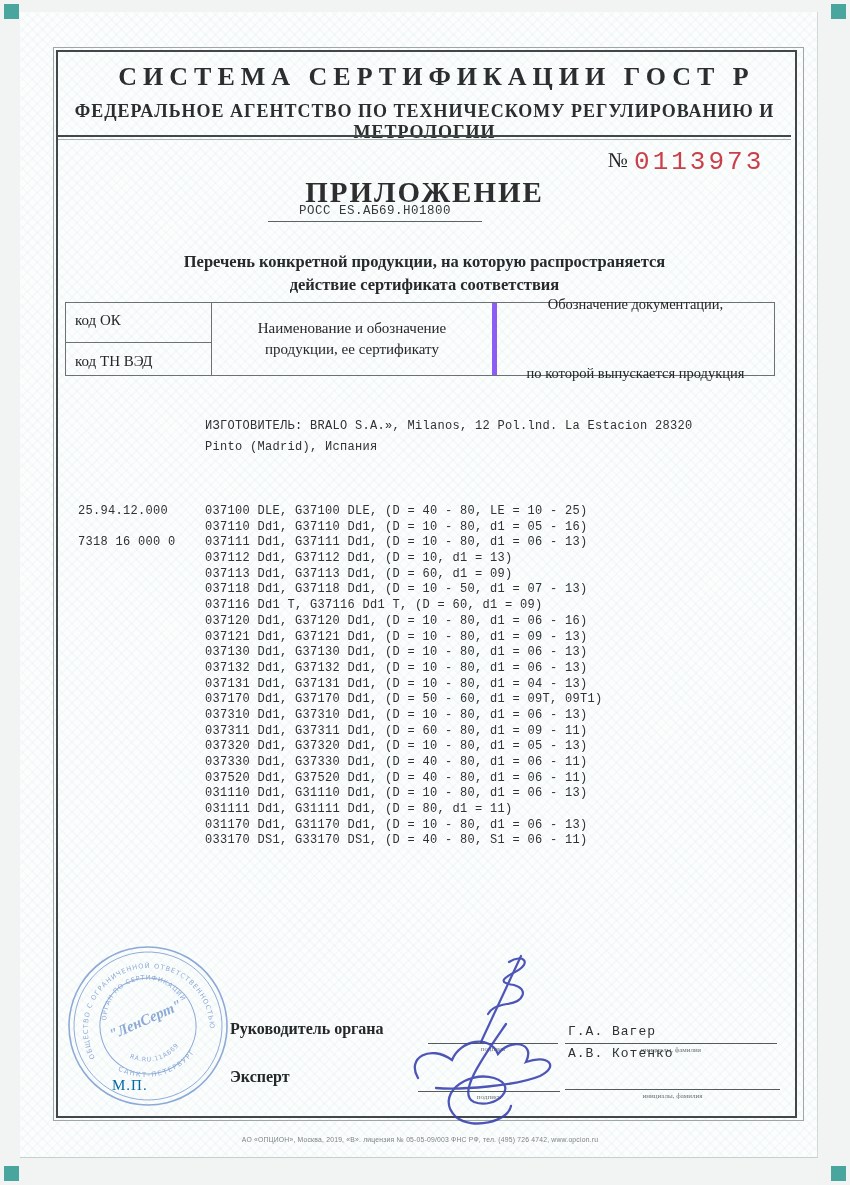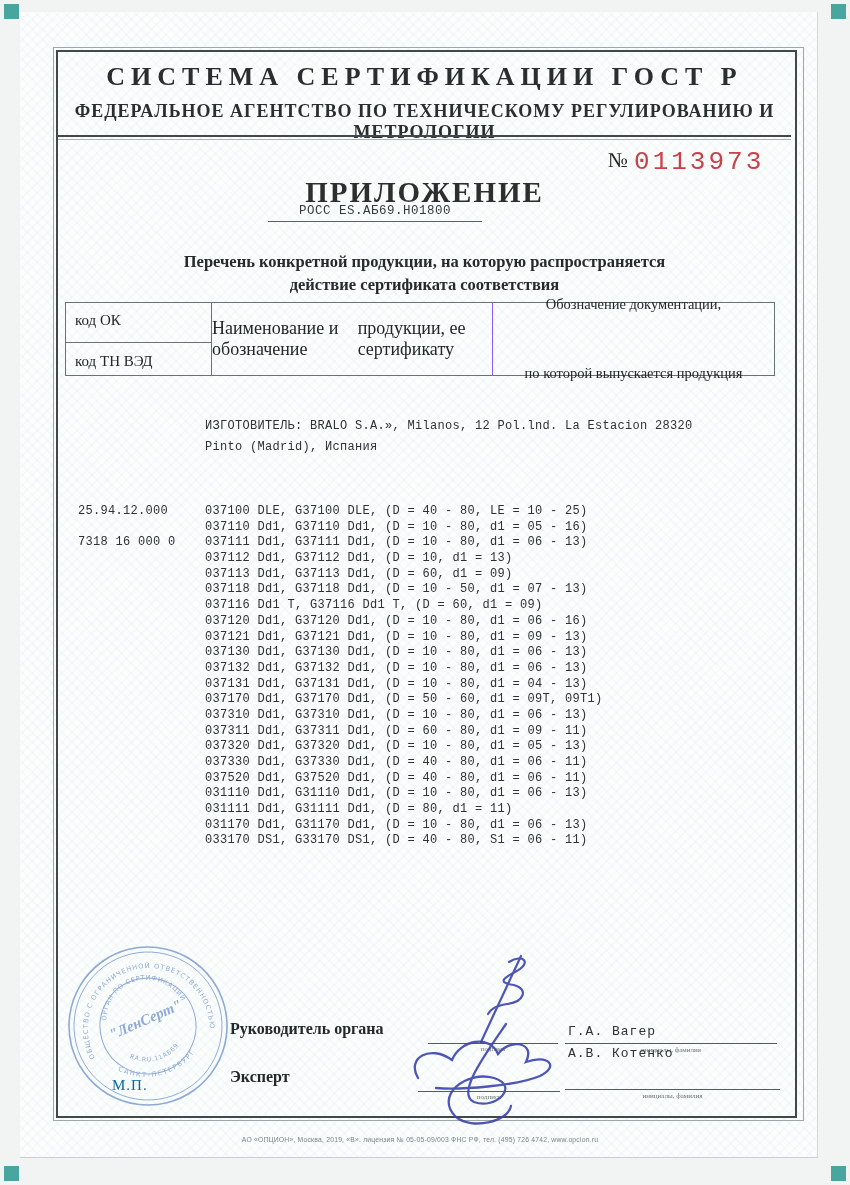--- a/index.html
+++ b/index.html
@@ -19,21 +19,21 @@
   .c-bl{left:4px;top:1166px;} .c-br{left:831px;top:1166px;}
 
   
   .frame-outer{left:53px;top:47px;width:749px;height:1072px;border:1px solid #9fa6a6;}
   .frame-inner{left:56px;top:50px;width:737px;height:1064px;border:2px solid #42484a;}
   .band-sep1{left:58px;top:135px;width:733px;border-top:2px solid #42484a;}
   .band-sep2{left:58px;top:139px;width:733px;border-top:1px solid #aab2b2;}
 
   
   .h-system{left:58px;top:62px;width:733px;text-align:center;font-size:26px;font-weight:bold;
-            letter-spacing:6px;color:#2b2e2e;}
+            letter-spacing:6px;color:#2b2e2e;padding-left:12px;}
   .h-agency{left:58px;top:101px;width:733px;text-align:center;font-size:18px;font-weight:bold;
             letter-spacing:1px;color:#2b2e2e;}
 
   .number-block{left:608px;top:147px;white-space:nowrap;}
   .number-prefix{font-size:21px;color:#242424;vertical-align:2px;}
   .number-value{font-family:"Liberation Mono","DejaVu Sans Mono",monospace;font-size:26px;
                 letter-spacing:3px;color:#c94049;margin-left:6px;}
 
   .doc-title{left:58px;top:176px;width:733px;text-align:center;font-size:29px;font-weight:bold;
              letter-spacing:2px;color:#2e2e2e;}
@@ -46,22 +46,22 @@
 
   .subtitle1{left:58px;top:252px;width:733px;text-align:center;font-size:16.5px;font-weight:bold;color:#262a2a;}
   .subtitle2{left:58px;top:275px;width:733px;text-align:center;font-size:16.5px;font-weight:bold;color:#262a2a;}
 
   
   .tbl{left:65px;top:302px;width:710px;height:74px;border:1px solid #6b7272;display:flex;box-sizing:border-box;}
   .tbl-c1{width:145px;border-right:1px solid #6b7272;position:relative;font-size:15px;color:#232727;}
   .tbl-c1 .t-ok{position:absolute;left:9px;top:9px;}
   .tbl-c1 .t-div{position:absolute;left:0;right:0;top:39px;border-top:1px solid #6b7272;}
   .tbl-c1 .t-tnved{position:absolute;left:9px;top:50px;}
-  .tbl-c2{width:280px;border-right:1px solid #8b5cf6;display:flex;
-          justify-content:center;align-items:center;font-size:18px;line-height:21px;color:#232727;}
+  .tbl-c2{width:280px;border-right:5px solid #8b5cf6;display:flex;flex-direction:column;
+          justify-content:center;align-items:center;font-size:15px;line-height:21px;color:#232727;}
   .tbl-c3{flex:1;display:flex;flex-direction:column;justify-content:center;align-items:center;
           font-size:14.5px;line-height:21px;color:#232727;gap:48px;}
 
   
   .mono{font-family:"Liberation Mono","DejaVu Sans Mono",monospace;color:#2e3232;}
   .manufacturer{left:205px;top:416px;font-size:12px;line-height:21px;letter-spacing:.3px;}
   .code-ok{left:78px;top:504px;font-size:12px;letter-spacing:.3px;}
   .code-tnved{left:78px;top:535px;font-size:12px;letter-spacing:.3px;}
   .product-list{left:205px;top:504px;font-size:12px;line-height:15.68px;letter-spacing:.3px;white-space:pre;}
 

